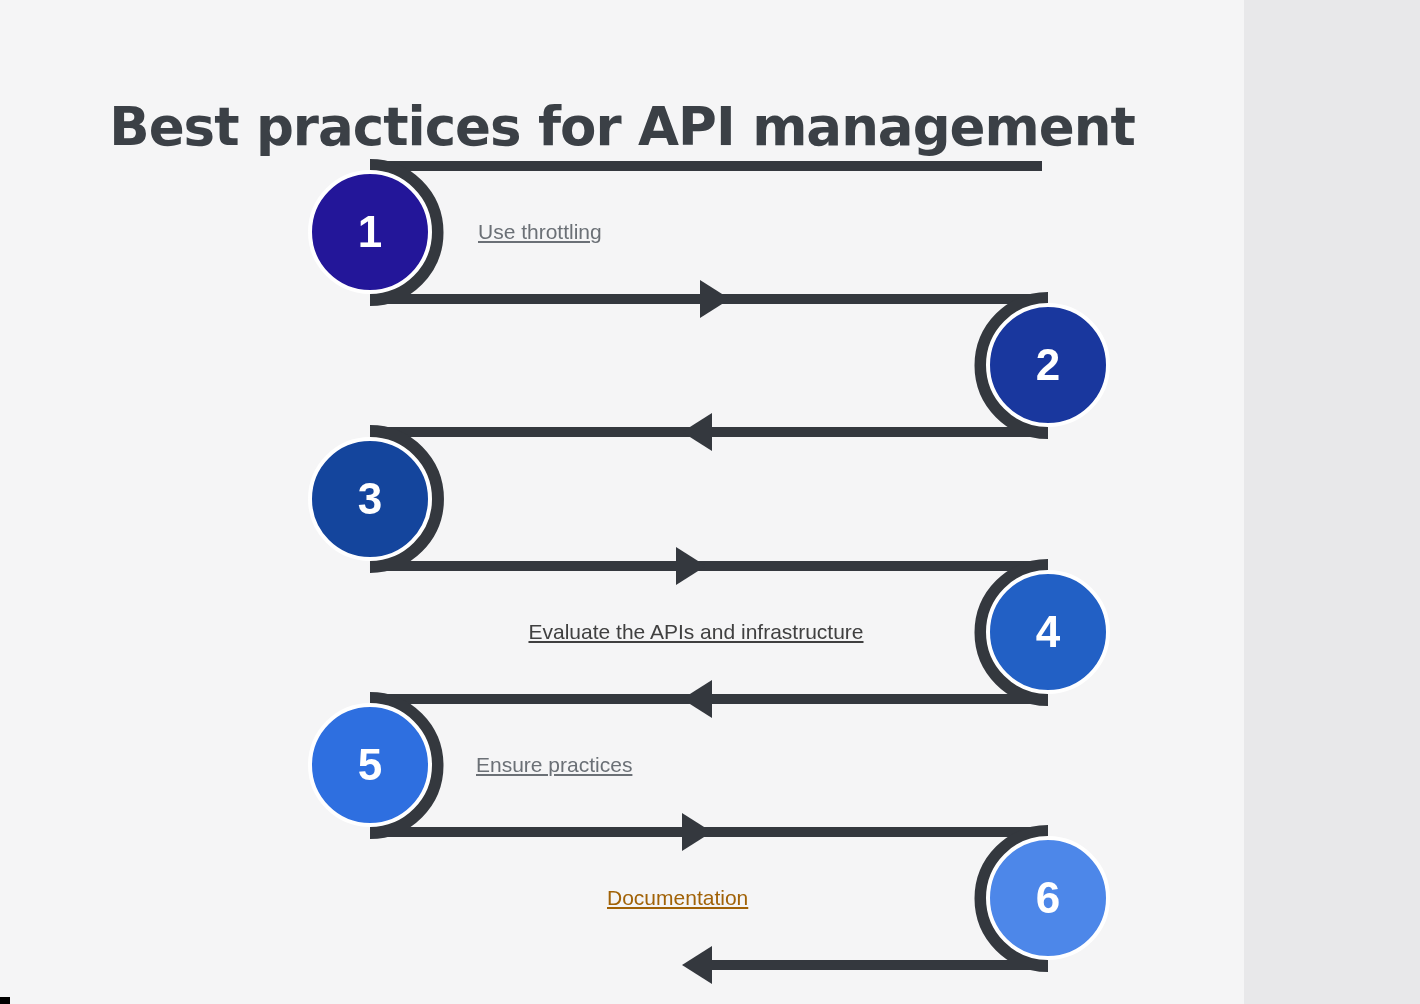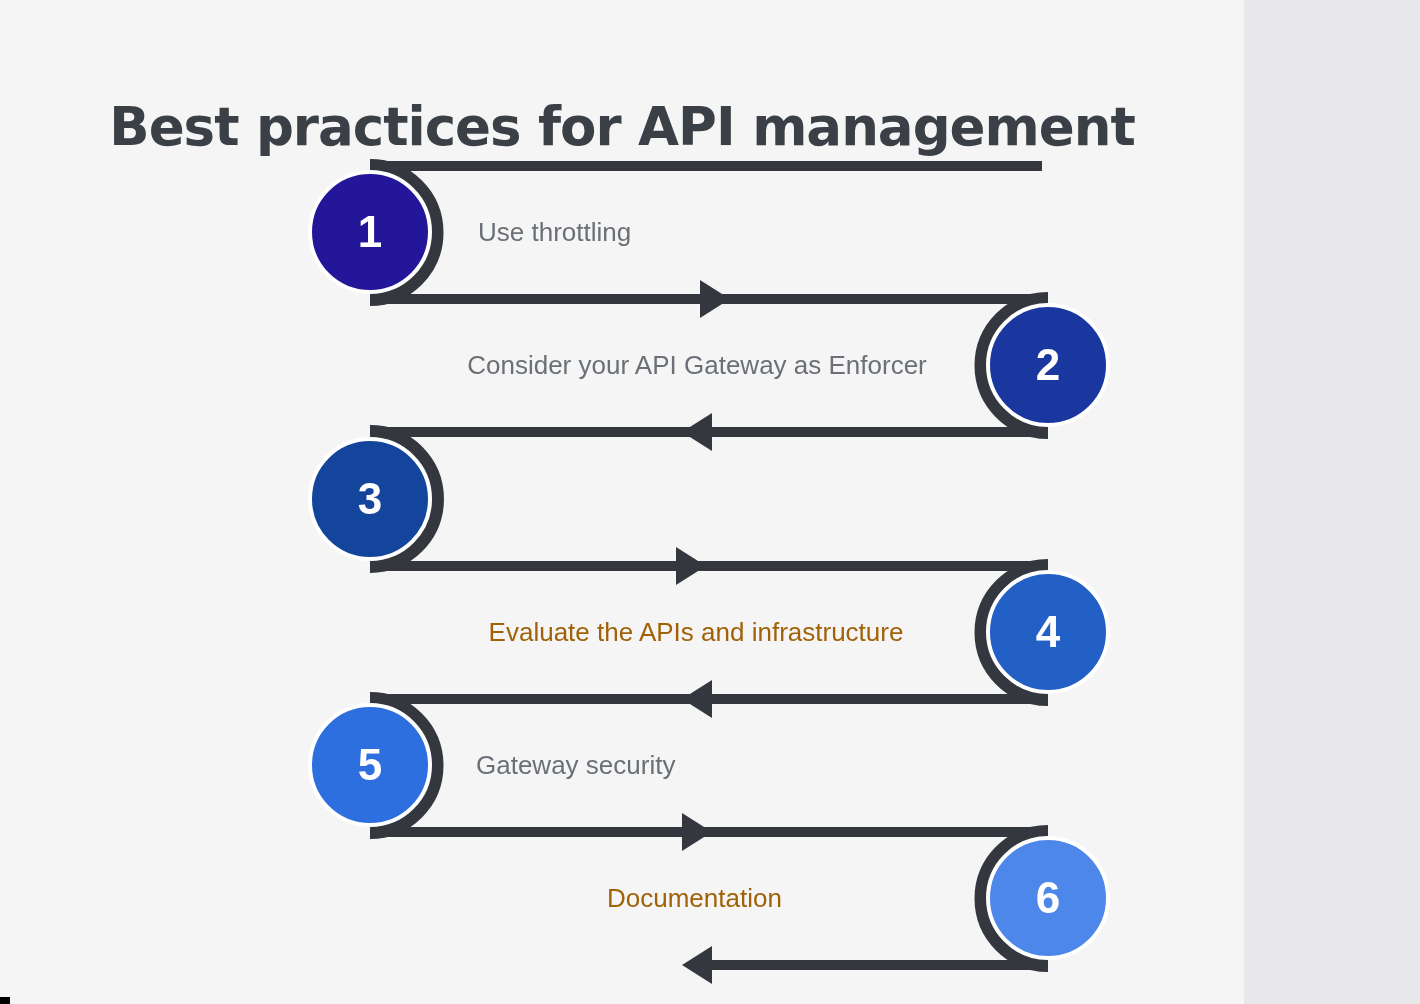--- a/index.html
+++ b/index.html
@@ -14,22 +14,23 @@
     white-space:nowrap;
   }
   .track-svg { position:absolute; left:0; top:0; }
   .badge {
     position:absolute; width:116px; height:116px;
     border:4px solid #ffffff; border-radius:50%;
     display:flex; align-items:center; justify-content:center;
     color:#ffffff; font-size:44px; font-weight:bold; line-height:1;
   }
   .label {
-    position:absolute; font-size:26px; white-space:nowrap;
+    position:absolute; font-size:21px; white-space:nowrap;
     transform:translateY(-50%);
+    text-decoration:underline;
   }
   .label.centered { transform:translate(-50%,-50%); }
   .label .part2 { margin-left:42px; }
   .corner-artifact {
     position:absolute; left:0; bottom:0; width:10px; height:7px;
   }
 </style>
 </head>
 <body>
 
@@ -78,27 +79,24 @@
   <div class="badge" style="left: 308px; top: 703px; background-color: rgb(46, 111, 224);">
     <span>5</span>
   </div>
   <div class="badge" style="left: 986px; top: 836px; background-color: rgb(77, 135, 233);">
     <span>6</span>
   </div>
 
   <div class="label" style="left: 478px; top: 232px; color: rgb(107, 112, 118);">
     <span>Use throttling</span>
   </div>
-  <div class="label centered" style="left: 697px; top: 365px; color: rgb(107, 112, 118);">
-    <span>Consider your API Gateway as Enforcer</span>
-  </div>
-  <div class="label centered" style="left: 696px; top: 632px; color: #a16207;">
+  <div class="label centered" style="left: 696px; top: 632px; color: #404040;">
     <span>Evaluate the APIs and infrastructure</span>
   </div>
   <div class="label" style="left: 476px; top: 765px; color: rgb(107, 112, 118);">
-    <span>Gateway security</span>
+    <span>Ensure practices</span>
   </div>
   <div class="label" style="left: 607px; top: 898px; color: #a16207;">
     <span>Documentation</span>
   </div>
 
   <div class="corner-artifact" style="background-color: rgb(0, 0, 0);"></div>
 </div>
 
 </body></html>

